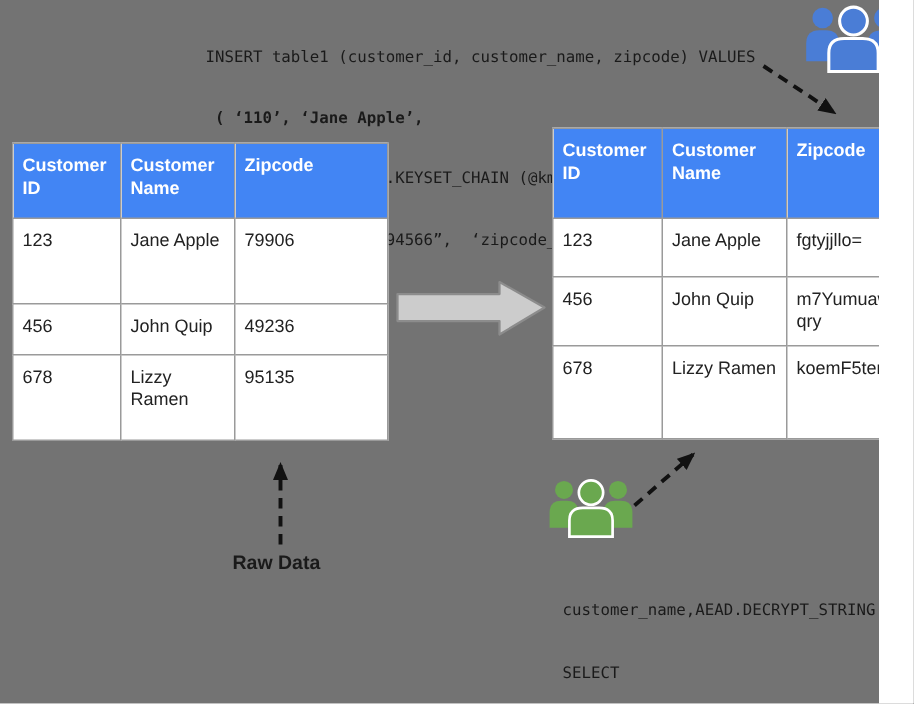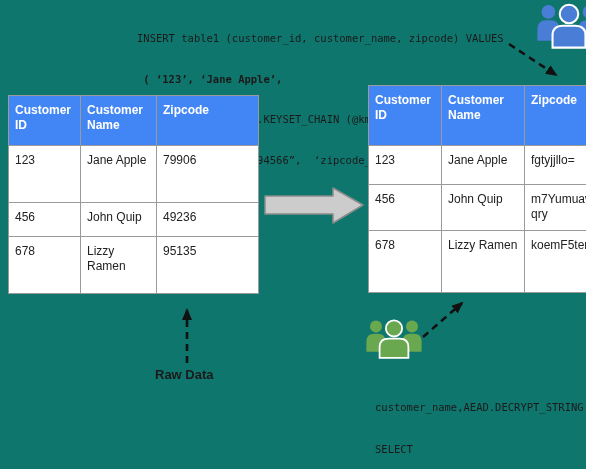--- a/index.html
+++ b/index.html
@@ -1,17 +1,17 @@
 <!DOCTYPE html>
 <html style="--hdr: #4285f4; --code-green: #5f9e43;"><head>
 <meta charset="utf-8">
 <style>
   html,body{margin:0;padding:0;background:#fff;}
   .canvas{
-    position:relative;width:586px;height:469px;background:#0f766e;
+    position:relative;width:586px;height:469px;background:#737373;
     font-family:"Liberation Sans",sans-serif;overflow:hidden;
   }
   
   .code{
     position:absolute;font-family:"DejaVu Sans Mono","Liberation Mono",monospace;
     font-size:10.5px;color:#1a1a1a;line-height:13.5px;white-space:pre;
   }
   .code .bold{font-weight:bold;}
   .select-code{line-height:14px;}
   
@@ -33,21 +33,21 @@
   .overlay{position:absolute;left:0;top:0;pointer-events:none;}
   .icon-abs{position:absolute;}
 </style>
 </head>
 <body>
 
 <div class="canvas">
 
   <div class="code" style="left:137px;top:5px;">
     <div>INSERT table1 (customer_id, customer_name, zipcode) VALUES</div>
-    <div class="bold"> ( ‘123’, ‘Jane Apple’,</div>
+    <div class="bold"> ( ‘110’, ‘Jane Apple’,</div>
     <div> AEAD.ENCRYPT (KEYS.KEYSET_CHAIN (@kms_resource_name,</div>
     <div>@wrapped_keyset), “94566”,  ‘zipcode_ad’) as zipcode));</div>
   </div>
 
   <svg class="icon-abs" style="left:533px;top:1px;" width="72" height="48" viewBox="0 0 100 70" aria-hidden="true">
     <defs>
       <g id="ppl">
         <circle cx="20" cy="16" r="10"></circle>
         <path d="M4,58 L4,41 Q4,28 17,28 L23,28 Q36,28 36,41 L36,58 Z"></path>
         <circle cx="80" cy="16" r="10"></circle>

